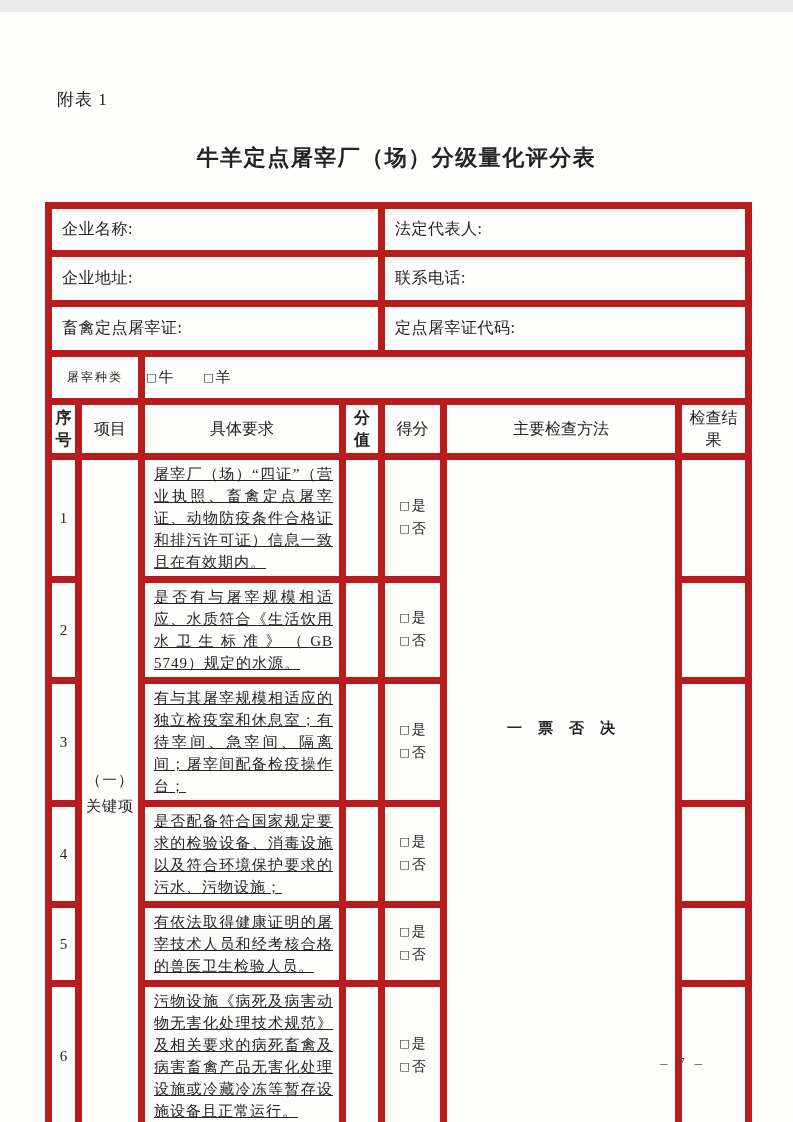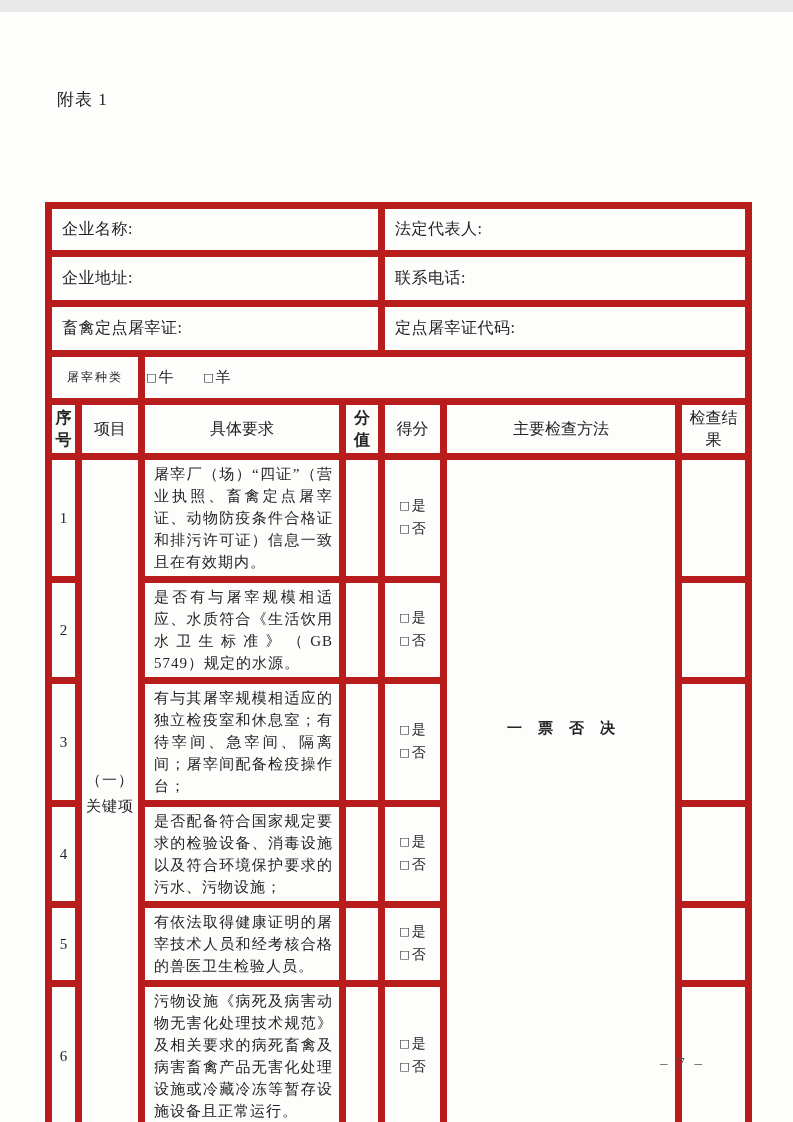--- a/index.html
+++ b/index.html
@@ -49,21 +49,21 @@
   }
   td.hdr{
     text-align:center;font-size:16px;padding:2px;line-height:22px;
   }
   .vtxt{display:inline-block;width:1.05em;line-height:22px;font-weight:bold;}
   td.seq{
     text-align:center;font-size:15px;padding:0;
   }
   td.req{
     font-size:15px;line-height:22px;letter-spacing:1px;
-    padding:3px 6px 3px 9px;text-align:justify;
+    padding:3px 6px 3px 9px;text-align:justify;text-decoration:underline;
   }
   td.score-cell{text-align:center;padding:0;}
   .yn{display:inline-block;text-align:left;font-size:14px;line-height:22px;}
   .yn .ln{display:block;white-space:nowrap;}
   td.item-cell{text-align:center;font-size:15px;padding:0;}
   .item-cell div{line-height:26px;letter-spacing:1px;}
   td.method-cell{text-align:center;padding:4px;font-weight:bold;}
   .method-note{
     display:inline-block;font-size:15px;
     letter-spacing:16px;padding-left:16px;
@@ -74,20 +74,21 @@
     position:absolute;left:660px;top:1043px;
     font-size:15px;color:#4c4c4c;letter-spacing:3px;
   }
 </style>
 </head>
 <body>
 
 <div class="page">
 
   <div class="annex">附表 1</div>
+  <h1 class="doc-title">牛羊定点屠宰厂（场）分级量化评分表</h1>
 
   <table class="main">
     <colgroup>
       <col style="width:30px">
         <col style="width:63px">
         <col style="width:201px">
       <col style="width:39px">
         <col style="width:62px">
         <col style="width:235px">
       <col style="width:70px">

